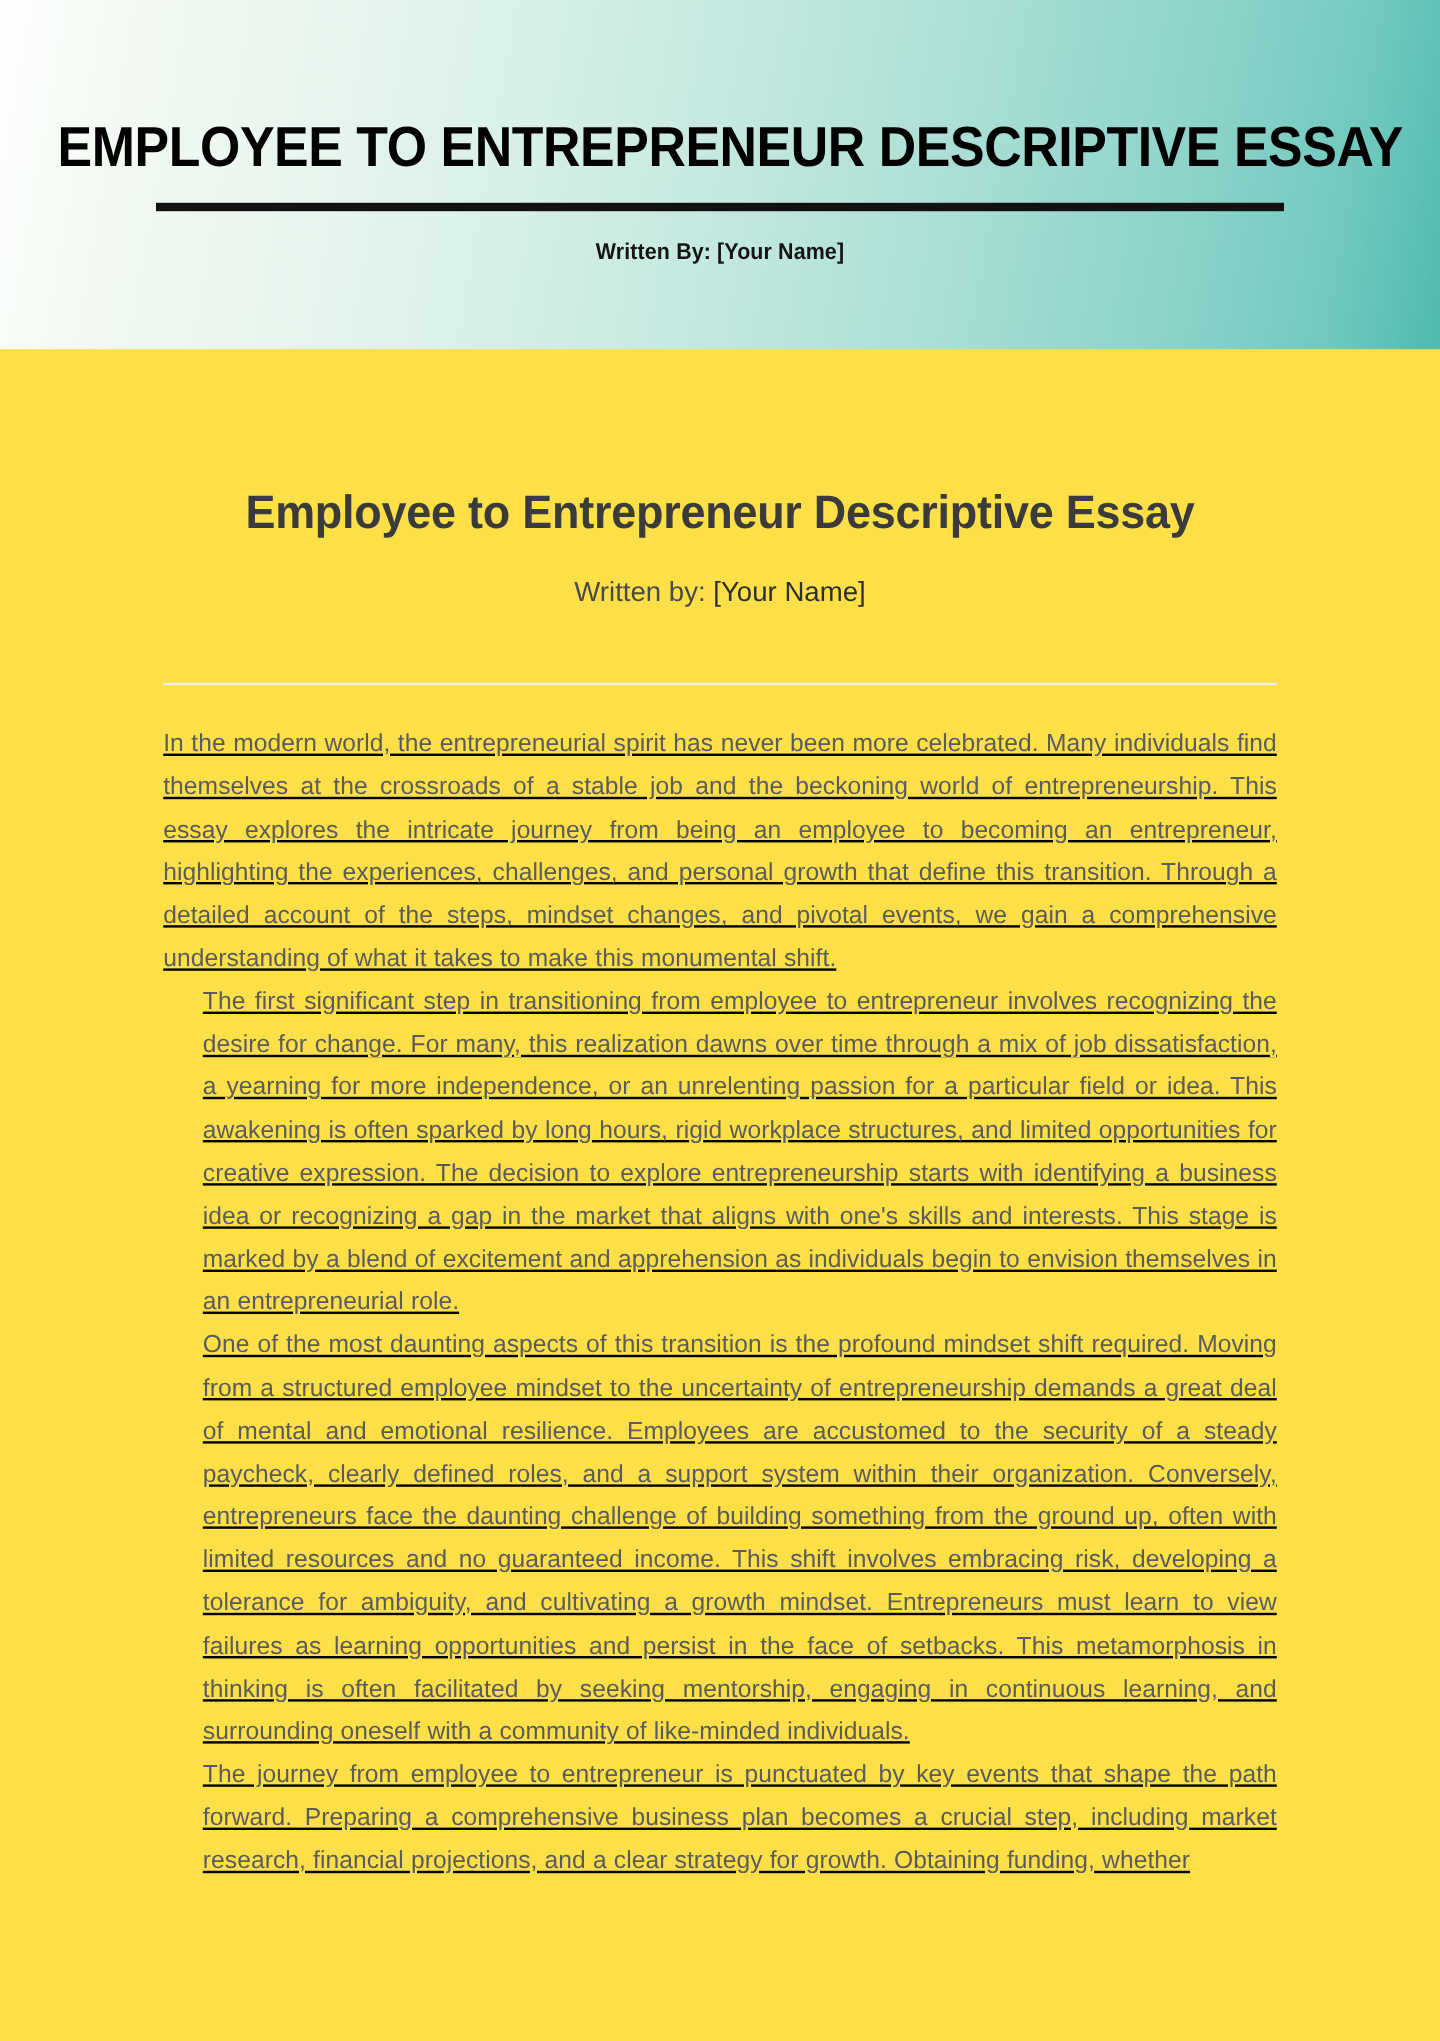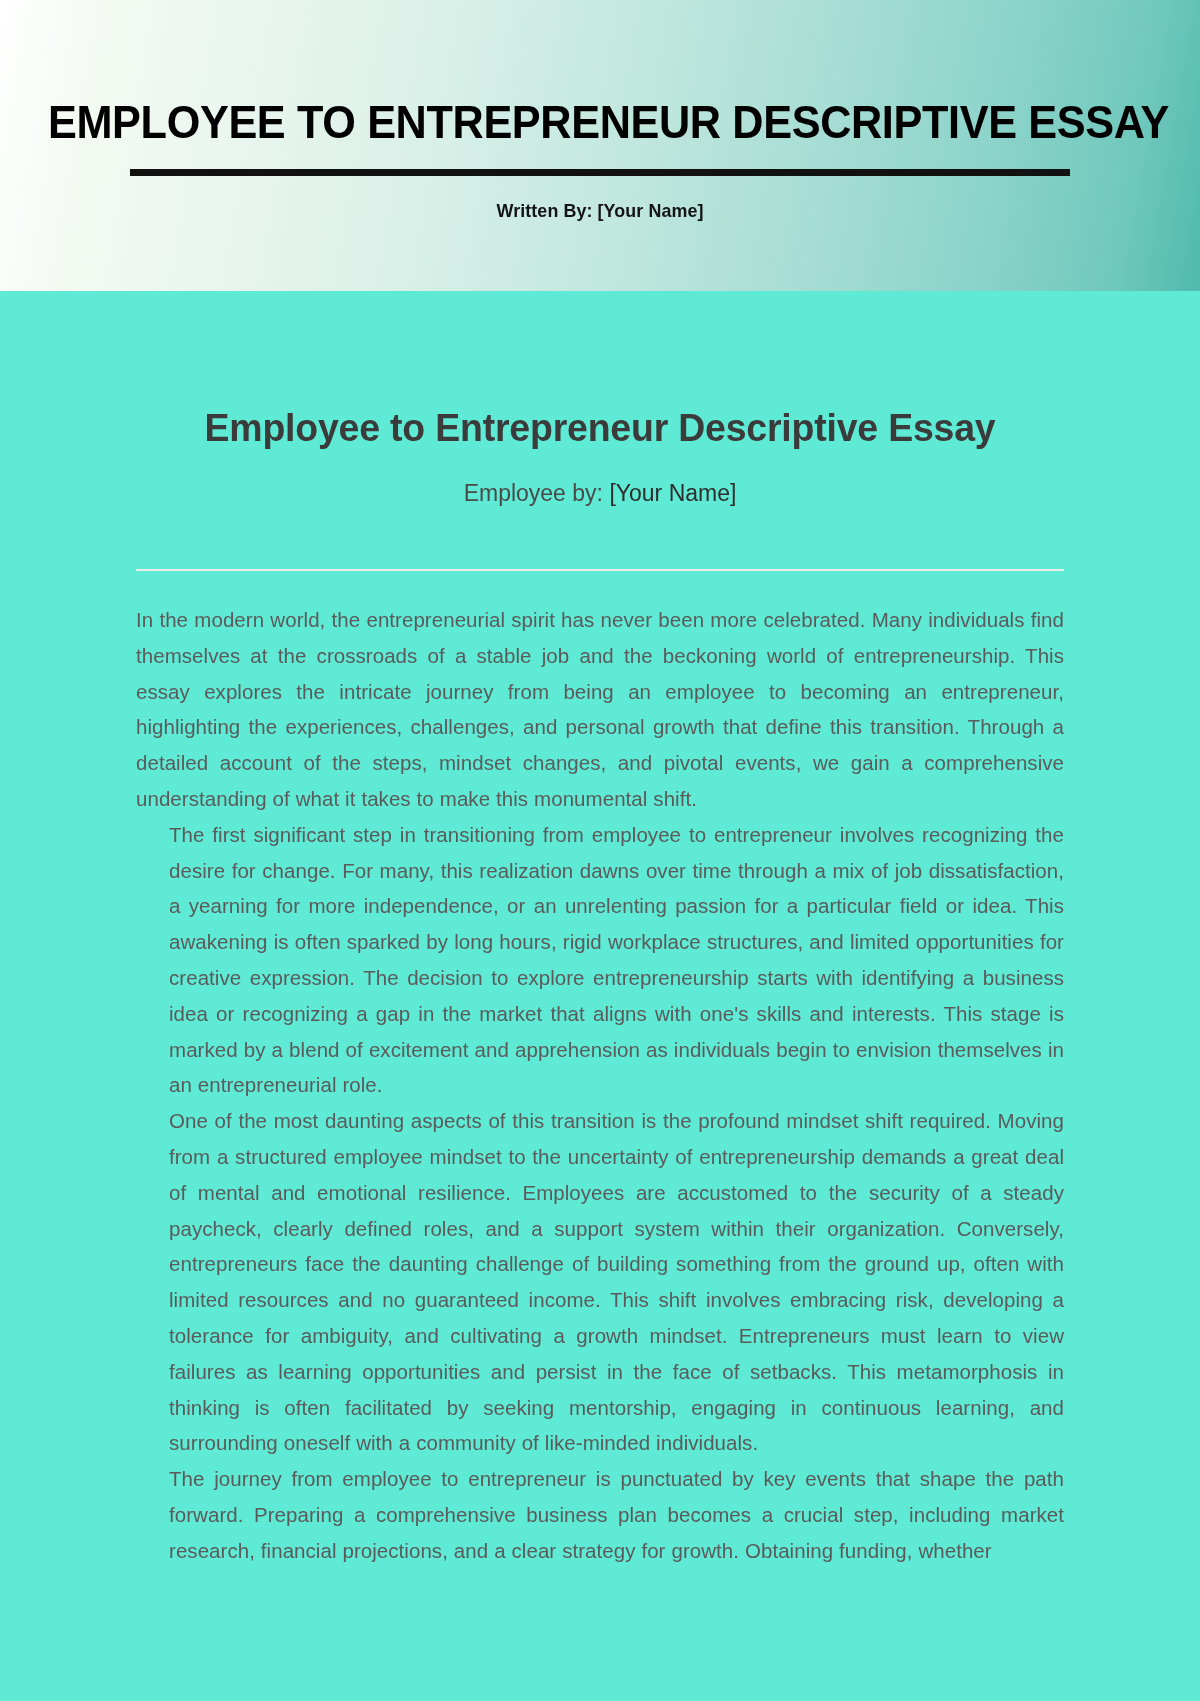--- a/index.html
+++ b/index.html
@@ -13,21 +13,21 @@
     overflow: hidden;
     font-family: "Liberation Sans", sans-serif;
     -webkit-font-smoothing: antialiased;
   }
 
   
   .page {
     position: relative;
     width: 1200px;
     height: 1701px;
-    background: #5eead4;
+    background: #fde047;
     overflow: hidden;
   }
 
   
   .banner {
     position: absolute;
     left: 0;
     top: 0;
     width: 1200px;
     height: 291px;
@@ -131,20 +131,21 @@
     width: 928px;
     height: 2px;
     background: #ececec;
   }
 
   
   .essay {
     margin: 0 auto;
     padding-top: 31px;
     width: 928px;
+    text-decoration: underline;
   }
   .essay p {
     margin: 0;
     color: #5b5b5b;
     font-family: "Liberation Sans Narrow", "Liberation Sans", sans-serif;
     font-size: 20.5px;
     line-height: 35.8px;
     text-align: justify;
     text-justify: inter-word;
     letter-spacing: 0.05px;
@@ -166,21 +167,21 @@
       <div class="banner-rule"></div>
       <div class="banner-byline">Written By: [Your Name]</div>
     </div>
   </div>
 
   <div class="doc">
 
     <div class="doc-head">
       <h1 class="doc-title">Employee to Entrepreneur Descriptive Essay</h1>
       <p class="doc-byline">
-        <span>Employee by:</span>
+        <span>Written by:</span>
         <span class="name">[Your Name]</span>
       </p>
     </div>
 
     <div class="divider"></div>
 
     <div class="essay">
       <p>In the modern world, the entrepreneurial spirit has never been more celebrated. Many individuals find themselves at the crossroads of a stable job and the beckoning world of entrepreneurship. This essay explores the intricate journey from being an employee to becoming an entrepreneur, highlighting the experiences, challenges, and personal growth that define this transition. Through a detailed account of the steps, mindset changes, and pivotal events, we gain a comprehensive understanding of what it takes to make this monumental shift.</p>
       <p>The first significant step in transitioning from employee to entrepreneur involves recognizing the desire for change. For many, this realization dawns over time through a mix of job dissatisfaction, a yearning for more independence, or an unrelenting passion for a particular field or idea. This awakening is often sparked by long hours, rigid workplace structures, and limited opportunities for creative expression. The decision to explore entrepreneurship starts with identifying a business idea or recognizing a gap in the market that aligns with one's skills and interests. This stage is marked by a blend of excitement and apprehension as individuals begin to envision themselves in an entrepreneurial role.</p>
       <p>One of the most daunting aspects of this transition is the profound mindset shift required. Moving from a structured employee mindset to the uncertainty of entrepreneurship demands a great deal of mental and emotional resilience. Employees are accustomed to the security of a steady paycheck, clearly defined roles, and a support system within their organization. Conversely, entrepreneurs face the daunting challenge of building something from the ground up, often with limited resources and no guaranteed income. This shift involves embracing risk, developing a tolerance for ambiguity, and cultivating a growth mindset. Entrepreneurs must learn to view failures as learning opportunities and persist in the face of setbacks. This metamorphosis in thinking is often facilitated by seeking mentorship, engaging in continuous learning, and surrounding oneself with a community of like-minded individuals.</p>

